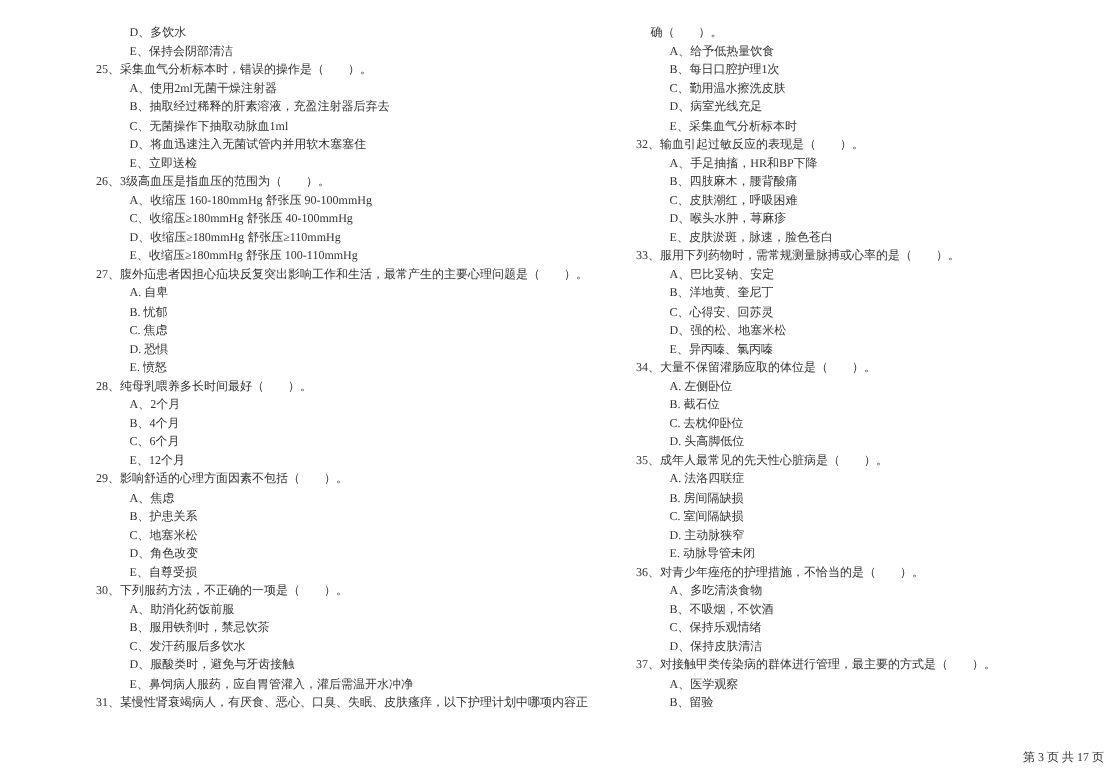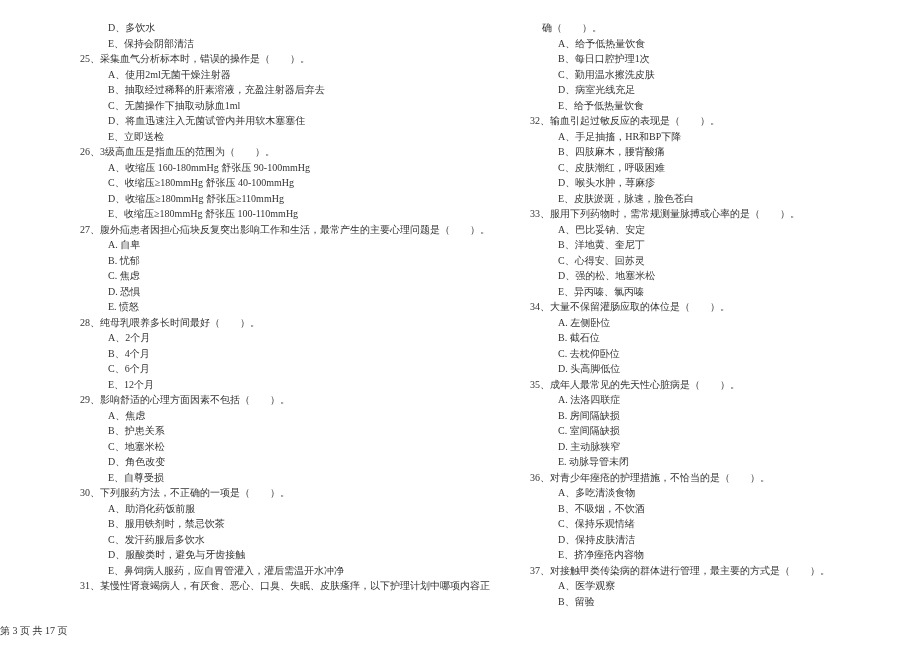--- a/index.html
+++ b/index.html
@@ -34,21 +34,21 @@
     }
     .continuation-line {
       padding-left: 12px;
       white-space: nowrap;
     }
     .footer {
       position: absolute;
       bottom: 12px;
       left: 0;
       right: 0;
-      text-align: left;
+      text-align: right;
       font-size: 10px;
       color: #333;
     }
   </style>
 </head>
 <body>
 
 <div class="page">
   <div class="column column-left">
     <div class="option-line">D、多饮水</div>
@@ -96,21 +96,21 @@
 
     <div class="question-line">31、某慢性肾衰竭病人，有厌食、恶心、口臭、失眠、皮肤瘙痒，以下护理计划中哪项内容正</div>
   </div>
 
   <div class="column column-right">
     <div class="continuation-line">确（　　）。</div>
     <div class="option-line">A、给予低热量饮食</div>
     <div class="option-line">B、每日口腔护理1次</div>
     <div class="option-line">C、勤用温水擦洗皮肤</div>
     <div class="option-line">D、病室光线充足</div>
-    <div class="option-line">E、给予低热量饮食</div>
+    <div class="option-line">E、采集血气分析标本时</div>
 
     <div class="question-line">32、输血引起过敏反应的表现是（　　）。</div>
     <div class="option-line">A、手足抽搐，HR和BP下降</div>
     <div class="option-line">B、四肢麻木，腰背酸痛</div>
     <div class="option-line">C、皮肤潮红，呼吸困难</div>
     <div class="option-line">D、喉头水肿，荨麻疹</div>
     <div class="option-line">E、皮肤淤斑，脉速，脸色苍白</div>
 
     <div class="question-line">33、服用下列药物时，需常规测量脉搏或心率的是（　　）。</div>
     <div class="option-line">A、巴比妥钠、安定</div>
@@ -130,21 +130,20 @@
     <div class="option-line">B. 房间隔缺损</div>
     <div class="option-line">C. 室间隔缺损</div>
     <div class="option-line">D. 主动脉狭窄</div>
     <div class="option-line">E. 动脉导管未闭</div>
 
     <div class="question-line">36、对青少年痤疮的护理措施，不恰当的是（　　）。</div>
     <div class="option-line">A、多吃清淡食物</div>
     <div class="option-line">B、不吸烟，不饮酒</div>
     <div class="option-line">C、保持乐观情绪</div>
     <div class="option-line">D、保持皮肤清洁</div>
-    <div class="option-line">E、挤净痤疮内容物</div>
 
     <div class="question-line">37、对接触甲类传染病的群体进行管理，最主要的方式是（　　）。</div>
     <div class="option-line">A、医学观察</div>
     <div class="option-line">B、留验</div>
   </div>
 </div>
 
 <div class="footer">第 3 页 共 17 页</div>
 
 </body></html>

